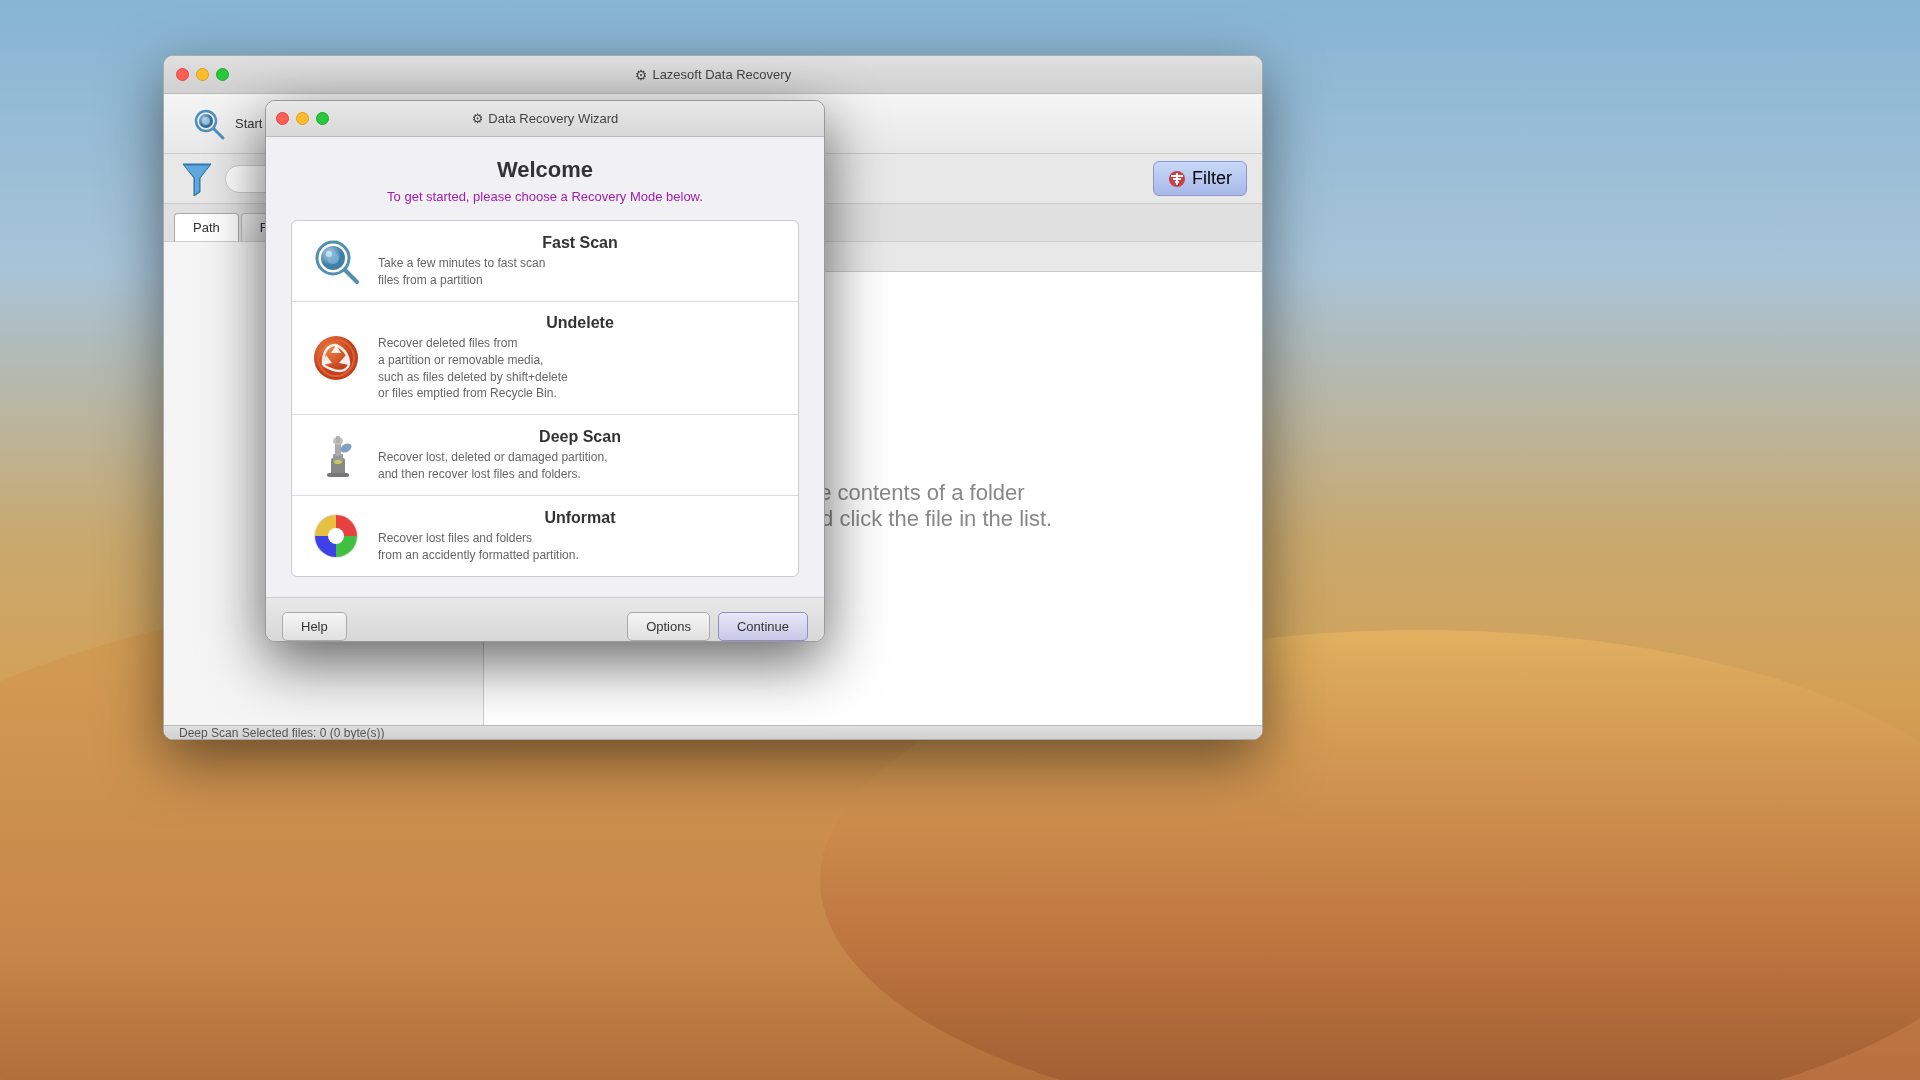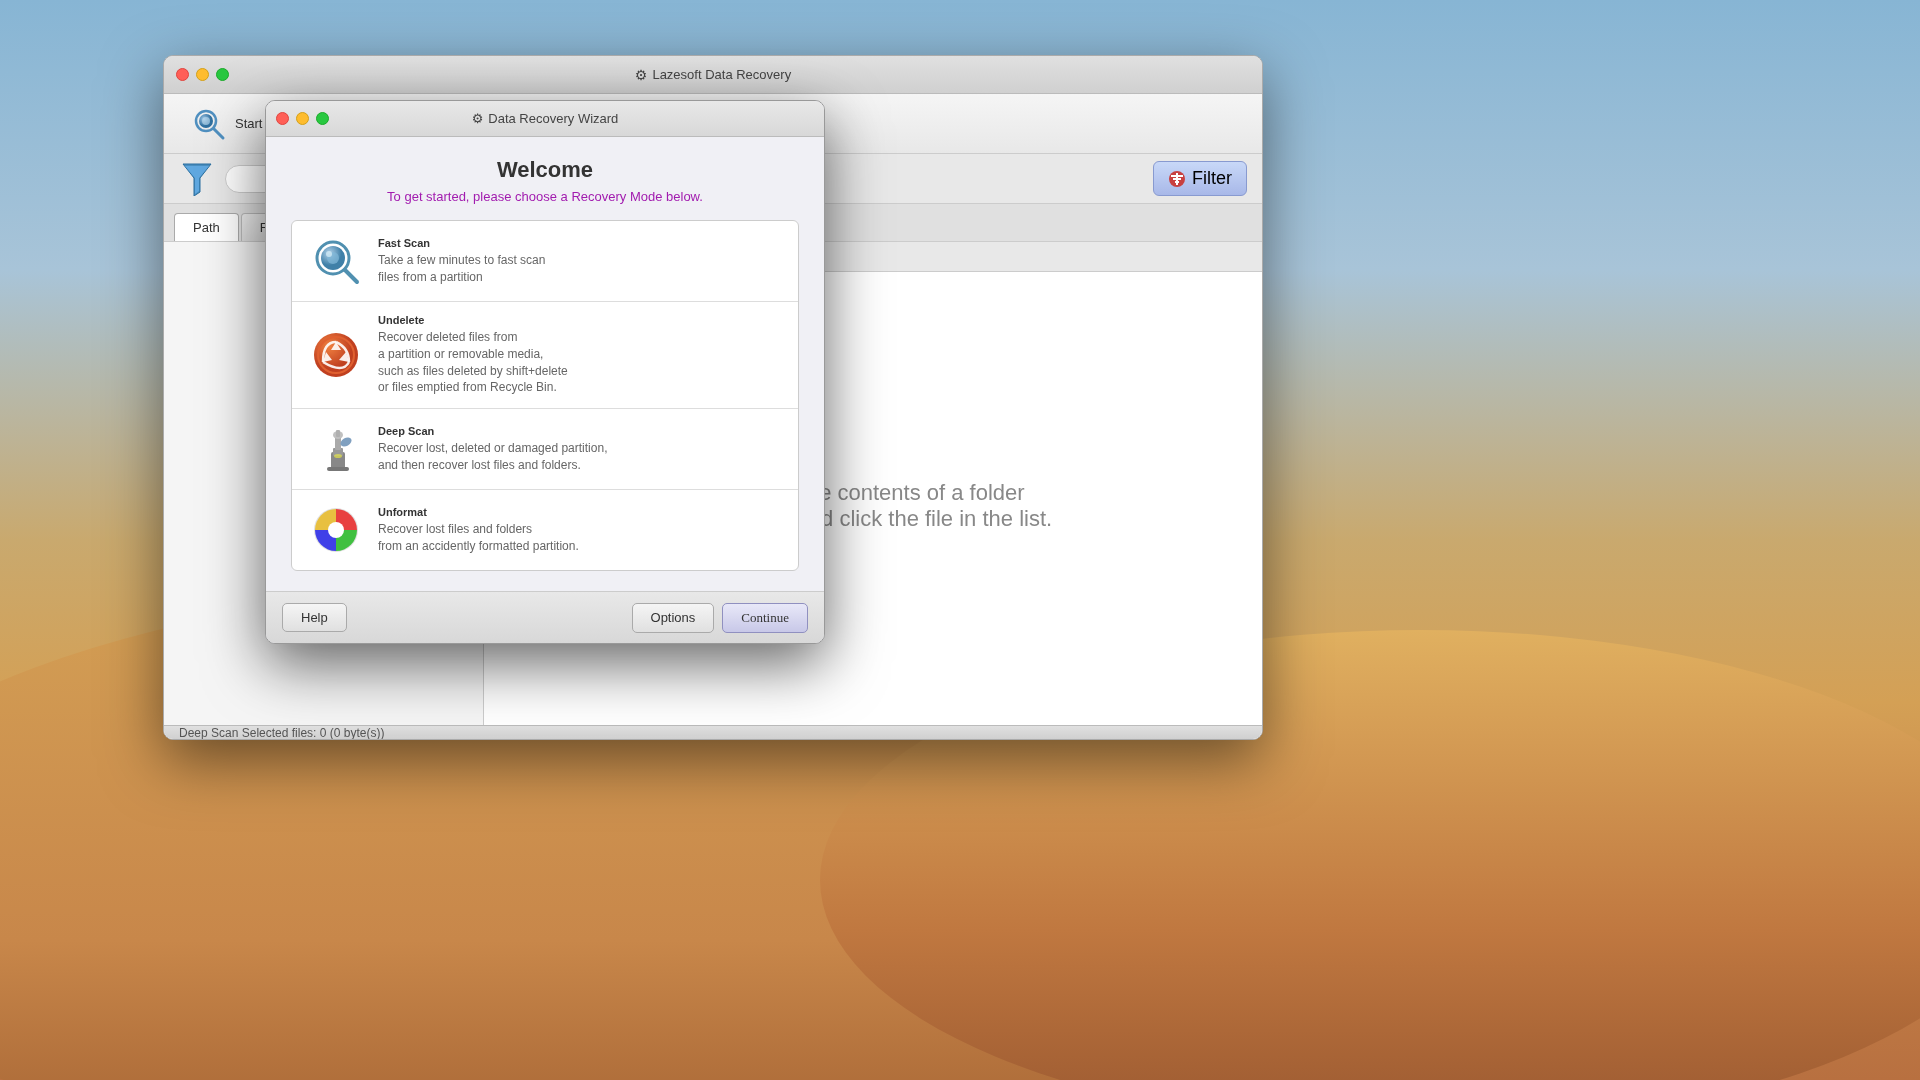--- a/index.html
+++ b/index.html
@@ -333,57 +333,57 @@
       flex-shrink: 0;
     }
 
     .option-icon svg {
       width: 50px; height: 50px;
     }
 
     .option-text { flex: 1; }
 
     .option-title {
-      font-size: 11px;
+      font-size: 16px;
       font-weight: 600;
       color: #333;
       margin-bottom: 3px;
+      text-align: center;
     }
 
     .option-desc {
       font-size: 12px;
       color: #666;
       line-height: 1.4;
     }
 
     .modal-footer {
-      height: 52px;
+      height: 44px;
       background: linear-gradient(180deg, #e8e8e8 0%, #d8d8d8 100%);
       border-top: 1px solid #ccc;
       display: flex;
-      align-items: center;
+      align-items: flex-end;
       padding: 0 16px;
     }
 
     .modal-footer-left { flex: 1; }
     .modal-footer-right { display: flex; gap: 8px; }
 
     .modal-btn {
       padding: 6px 18px;
       background: linear-gradient(180deg, #f5f5f5 0%, #e0e0e0 100%);
       border: 1px solid #aaa;
       border-radius: 5px;
       cursor: pointer;
       font-size: 13px;
       color: #333;
     }
     .modal-btn.primary {
       background: linear-gradient(180deg, #e8e8f8 0%, #c8c8e8 100%);
       border-color: #9090c0;
-      font-family: Liberation Serif, serif;
     }
   </style>
 </head>
 <body>
 
 <div class="desktop-bg">
   <div class="dune dune1"></div>
   <div class="dune dune2"></div>
 </div>
 

